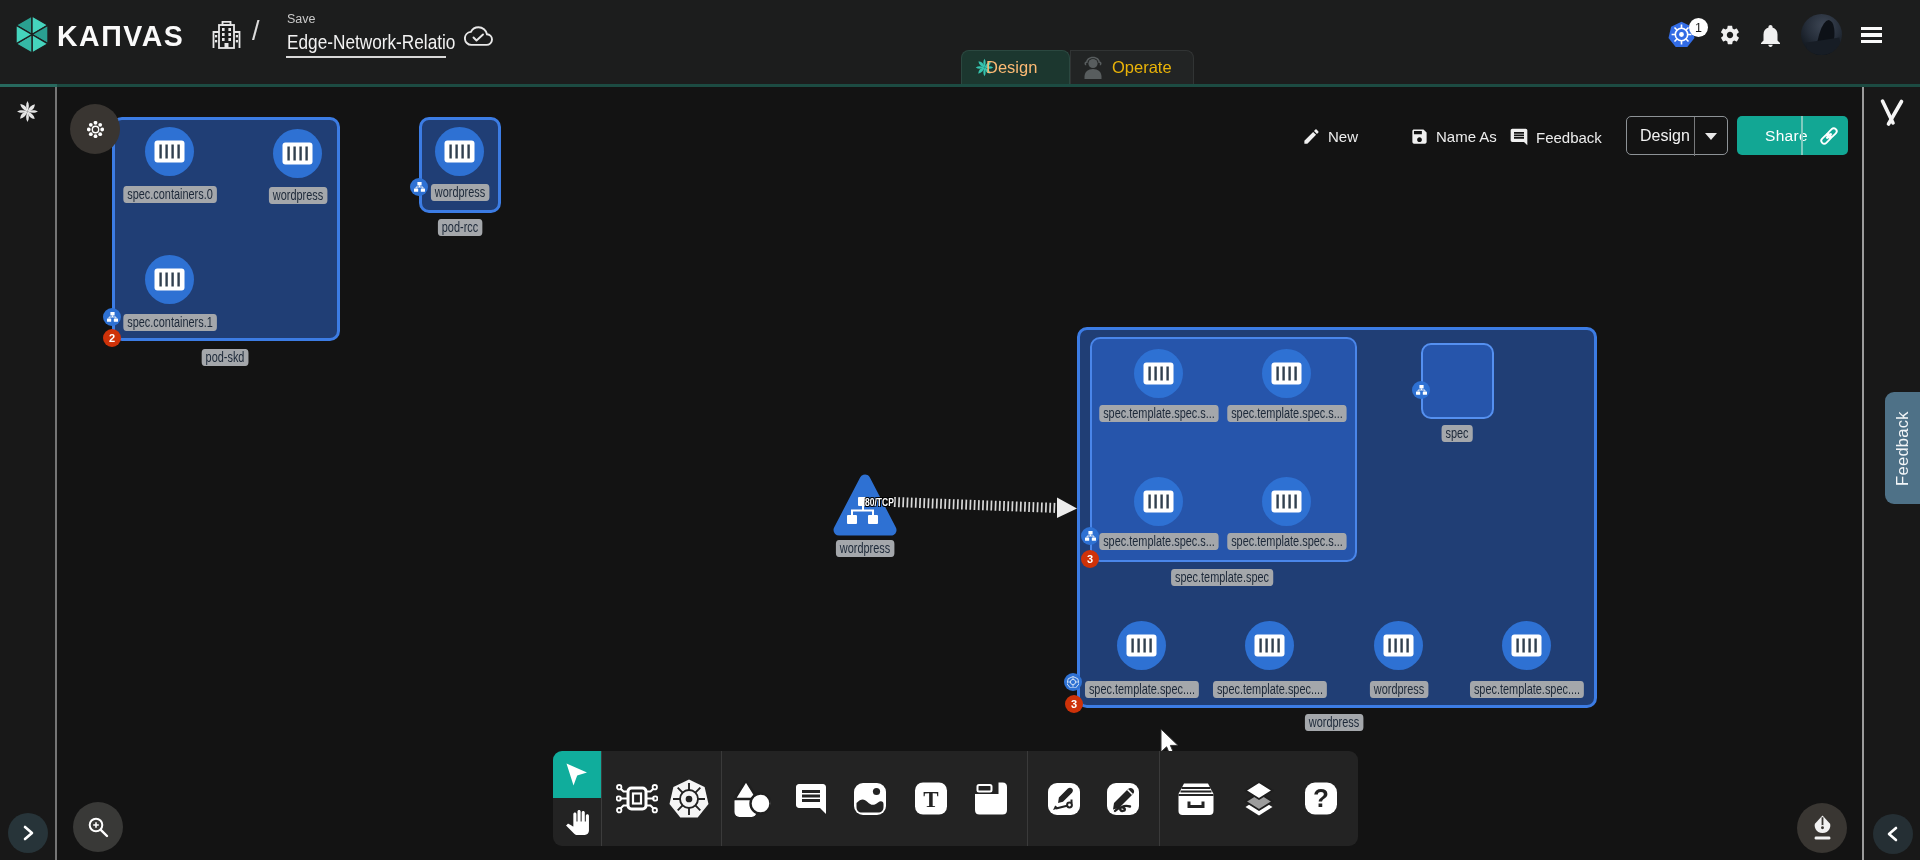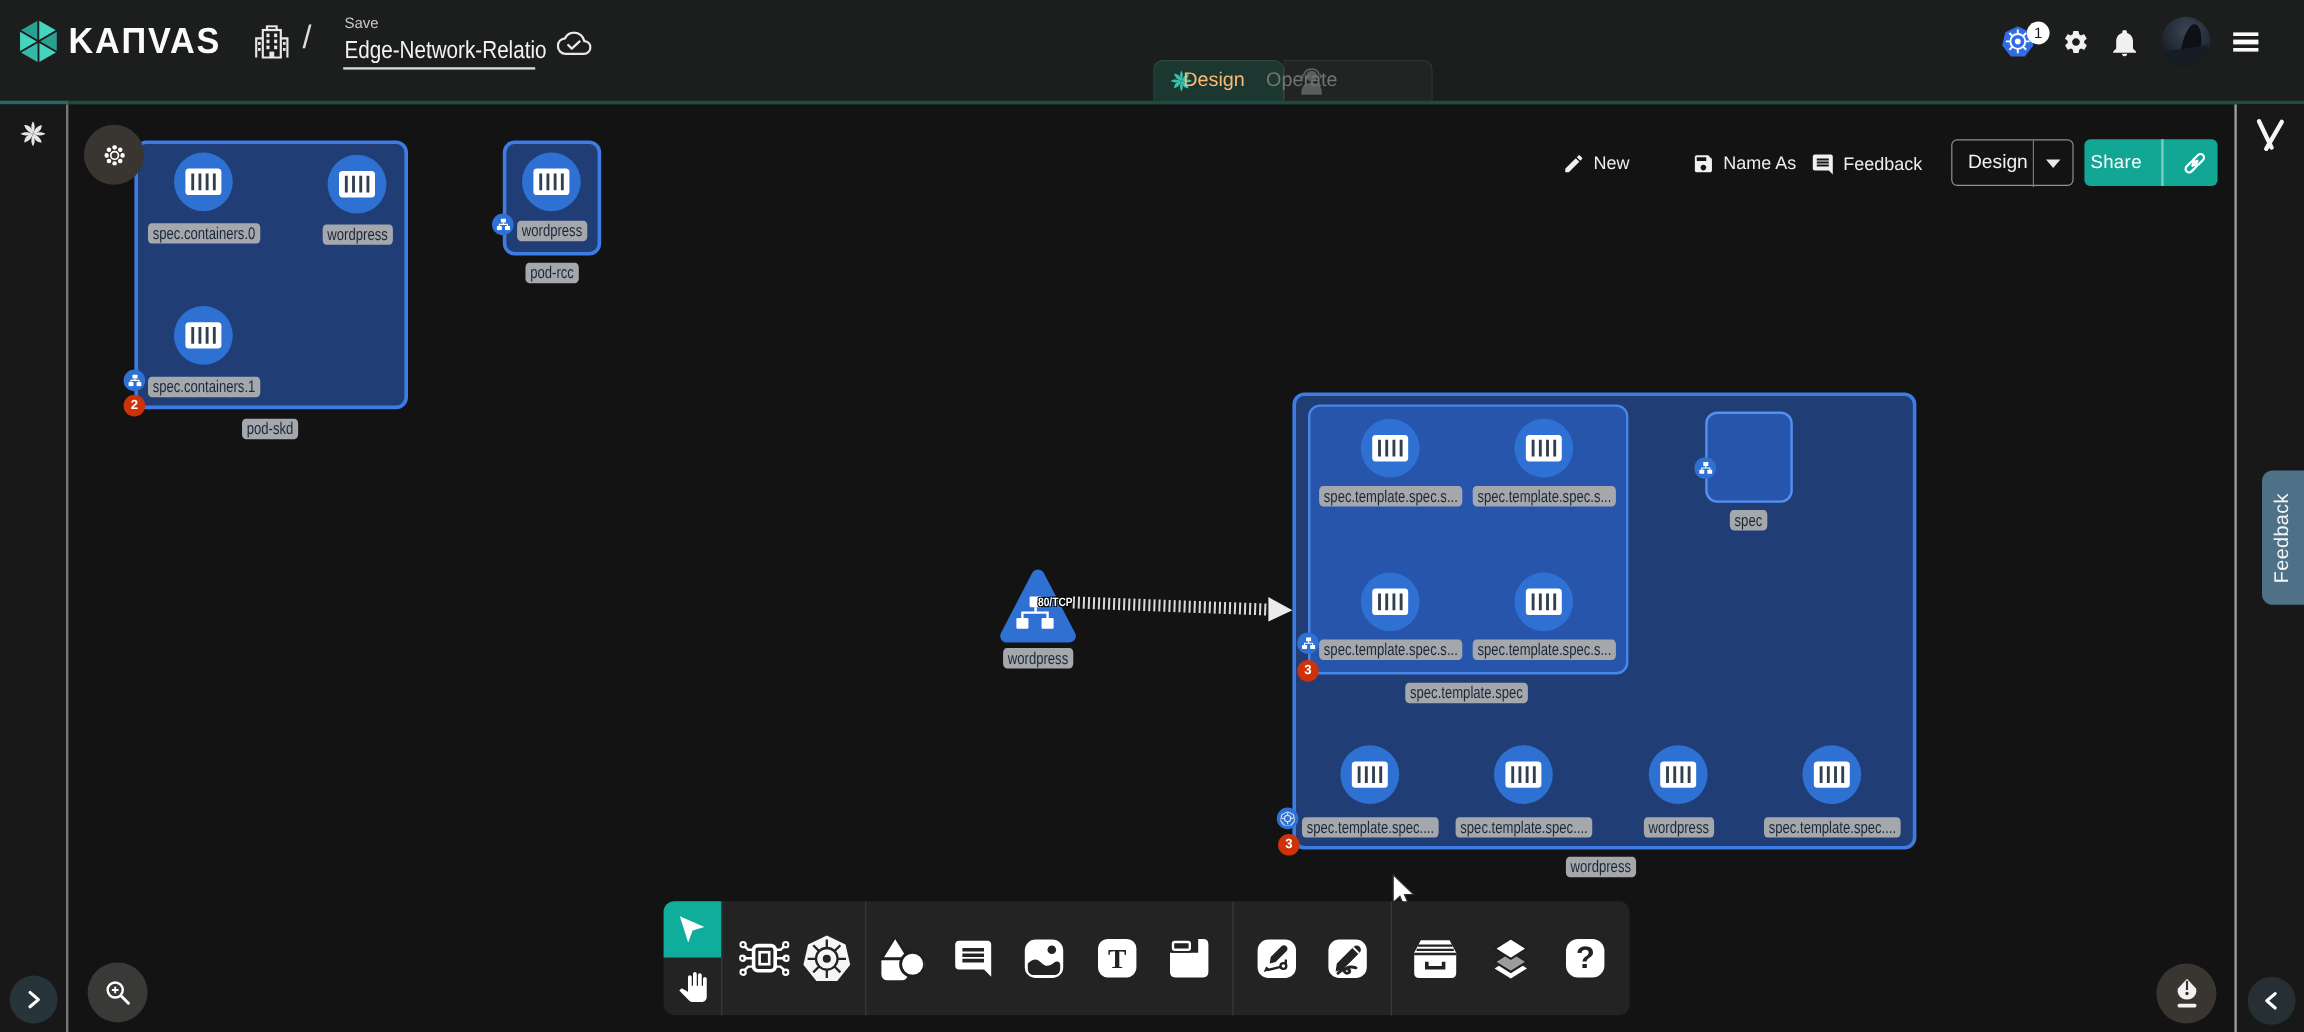--- a/index.html
+++ b/index.html
@@ -90,21 +90,21 @@
 
   <svg class="abs" style="left:1082px;top:56px" width="22" height="24" viewBox="0 0 22 24">
     <g fill="#585d5e">
       <circle cx="11" cy="7.5" r="4.6"></circle>
       <path d="M11 13 C16 13 19.5 16 19.5 20.5 L19.5 23 L2.5 23 L2.5 20.5 C2.5 16 6 13 11 13Z"></path>
       <path d="M4.2 9.5 C3.2 9.5 2.5 8.7 2.5 7.5 C2.5 6.3 3.2 5.5 4.2 5.5 Z"></path>
       <path d="M17.8 9.5 C18.8 9.5 19.5 8.7 19.5 7.5 C19.5 6.3 18.8 5.5 17.8 5.5 Z"></path>
       <path d="M4 7 C4 3 7 0.8 11 0.8 C15 0.8 18 3 18 7 L16.5 7 C16.5 4 14 2.3 11 2.3 C8 2.3 5.5 4 5.5 7Z"></path>
     </g>
   </svg>
-  <div class="abs" style="left:1055px;top:58px;font-size:16.5px;color:#737373">Operate</div>
+  <div class="abs" style="left:1112px;top:58px;font-size:16.5px;color:#eab308">Operate</div>
 
   <svg class="abs" style="left:1668px;top:21px" width="27" height="27" viewBox="0 0 27 27">
     <path d="M13.5 0.8 L23.9 5.8 L26.5 17 L19.3 26 L7.7 26 L0.5 17 L3.1 5.8 Z" fill="#326ce5"></path>
     <g stroke="#fff" stroke-width="1.6" fill="none">
       <circle cx="13.5" cy="13.5" r="6.2"></circle>
       <circle cx="13.5" cy="13.5" r="1.6" fill="#fff"></circle>
       <path d="M13.5 7.3 L13.5 3.6 M13.5 19.7 L13.5 23.4 M7.3 13.5 L3.6 13.5 M19.7 13.5 L23.4 13.5 M9.2 9.2 L6.5 6.5 M17.8 17.8 L20.5 20.5 M9.2 17.8 L6.5 20.5 M17.8 9.2 L20.5 6.5"></path>
     </g>
   </svg>
   <div class="abs" style="left:1689px;top:18px;width:19px;height:19px;border-radius:50%;background:#fff;color:#1a1a1a;font-size:12.5px;display:flex;align-items:center;justify-content:center">1</div>
@@ -461,21 +461,21 @@
   <span>Feedback</span>
 </div>
 <div class="abs" style="left:1626px;top:116px;width:102px;height:39px;border:1px solid #8d9296;border-radius:5px;display:flex;align-items:center">
   <span style="color:#f2f2f2;font-size:16px;padding-left:13px">Design</span>
   <div style="position:absolute;right:32px;top:0;width:1px;height:39px;background:#77797b"></div>
   <svg style="position:absolute;right:9px;top:15px" width="14" height="9" viewBox="0 0 14 9">
       <path d="M1 1 L7 8 L13 1 Z" fill="#e8e8e8"></path>
     </svg>
 </div>
 <div class="abs" style="left:1737px;top:116px;width:111px;height:39px;background:#12a794;border-radius:5px;display:flex;align-items:center">
-  <span style="color:#fff;font-size:15.5px;font-weight:500;padding-left:5px;letter-spacing:.3px">Share</span>
+  <span style="color:#fff;font-size:15.5px;font-weight:500;padding-left:28px;letter-spacing:.3px">Share</span>
   <div style="position:absolute;left:64px;top:0;width:1.5px;height:39px;background:#7fcabe"></div>
   <svg style="position:absolute;right:8px;top:9px" width="22" height="22" viewBox="0 0 24 24">
       <g transform="rotate(-45 12 12)" stroke="#fff" stroke-width="2" fill="none">
         <rect x="1.5" y="8.8" width="12" height="6.4" rx="3.2"></rect>
         <rect x="10.5" y="8.8" width="12" height="6.4" rx="3.2"></rect>
         <line x1="8" y1="12" x2="16" y2="12" stroke-width="2.4"></line>
       </g>
     </svg>
 </div>
 

